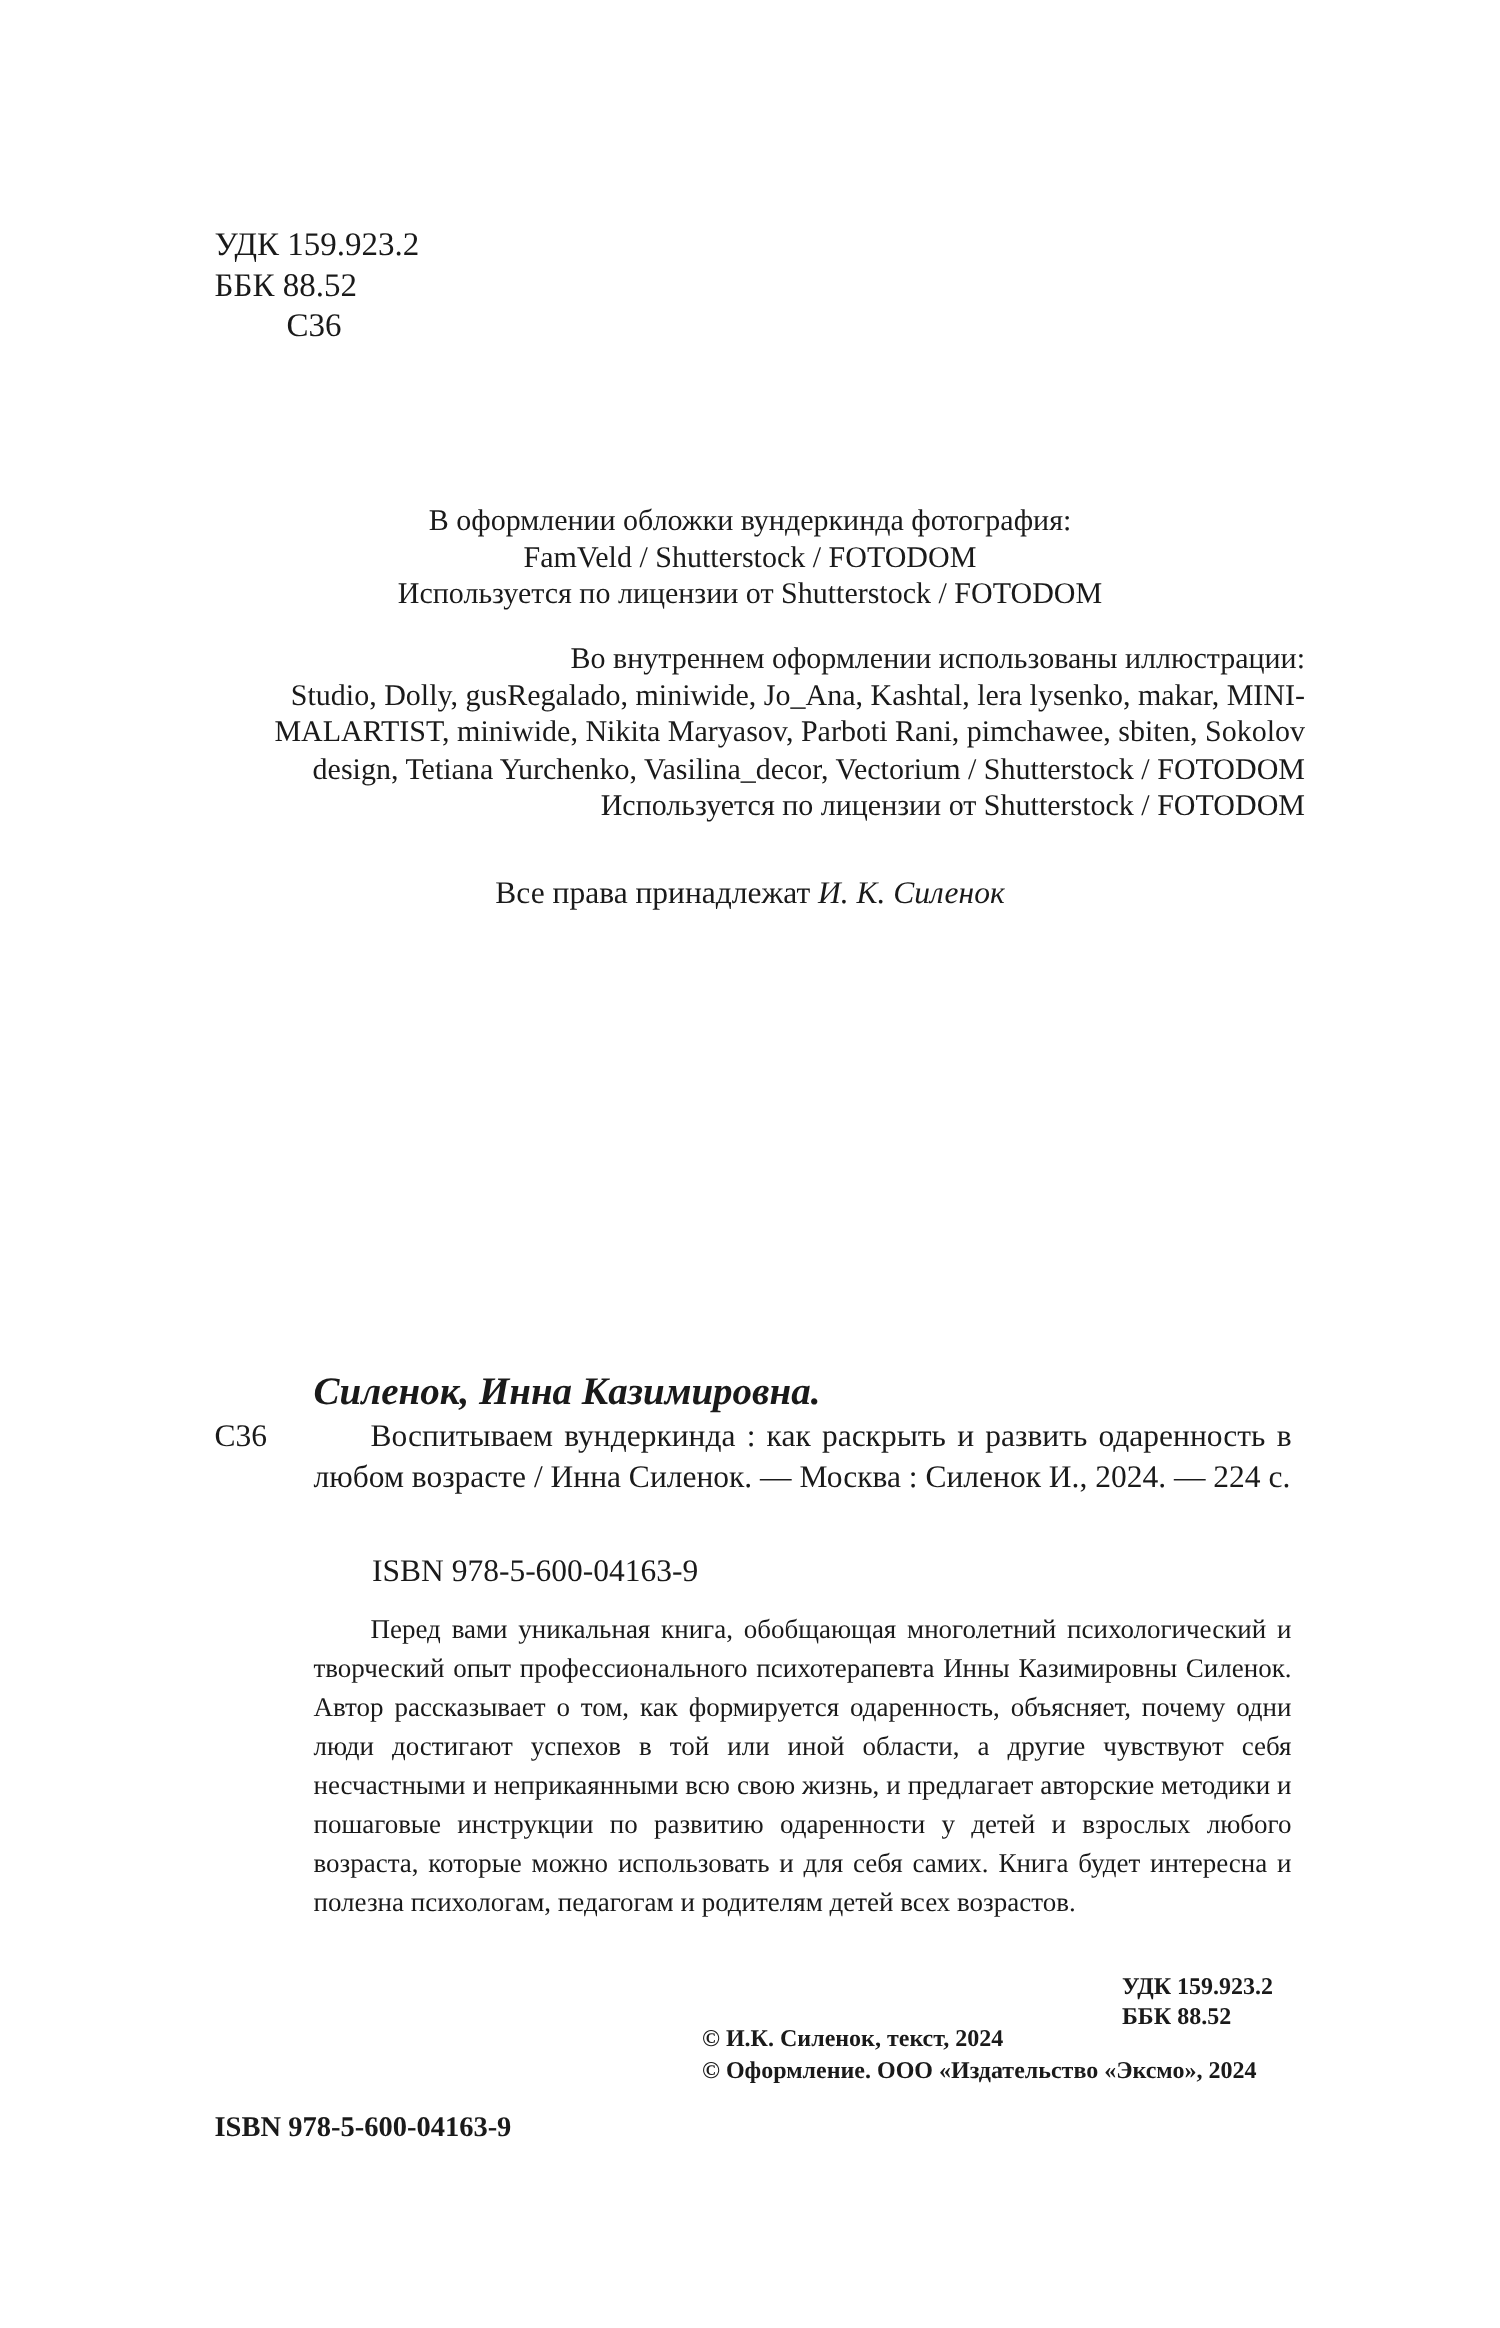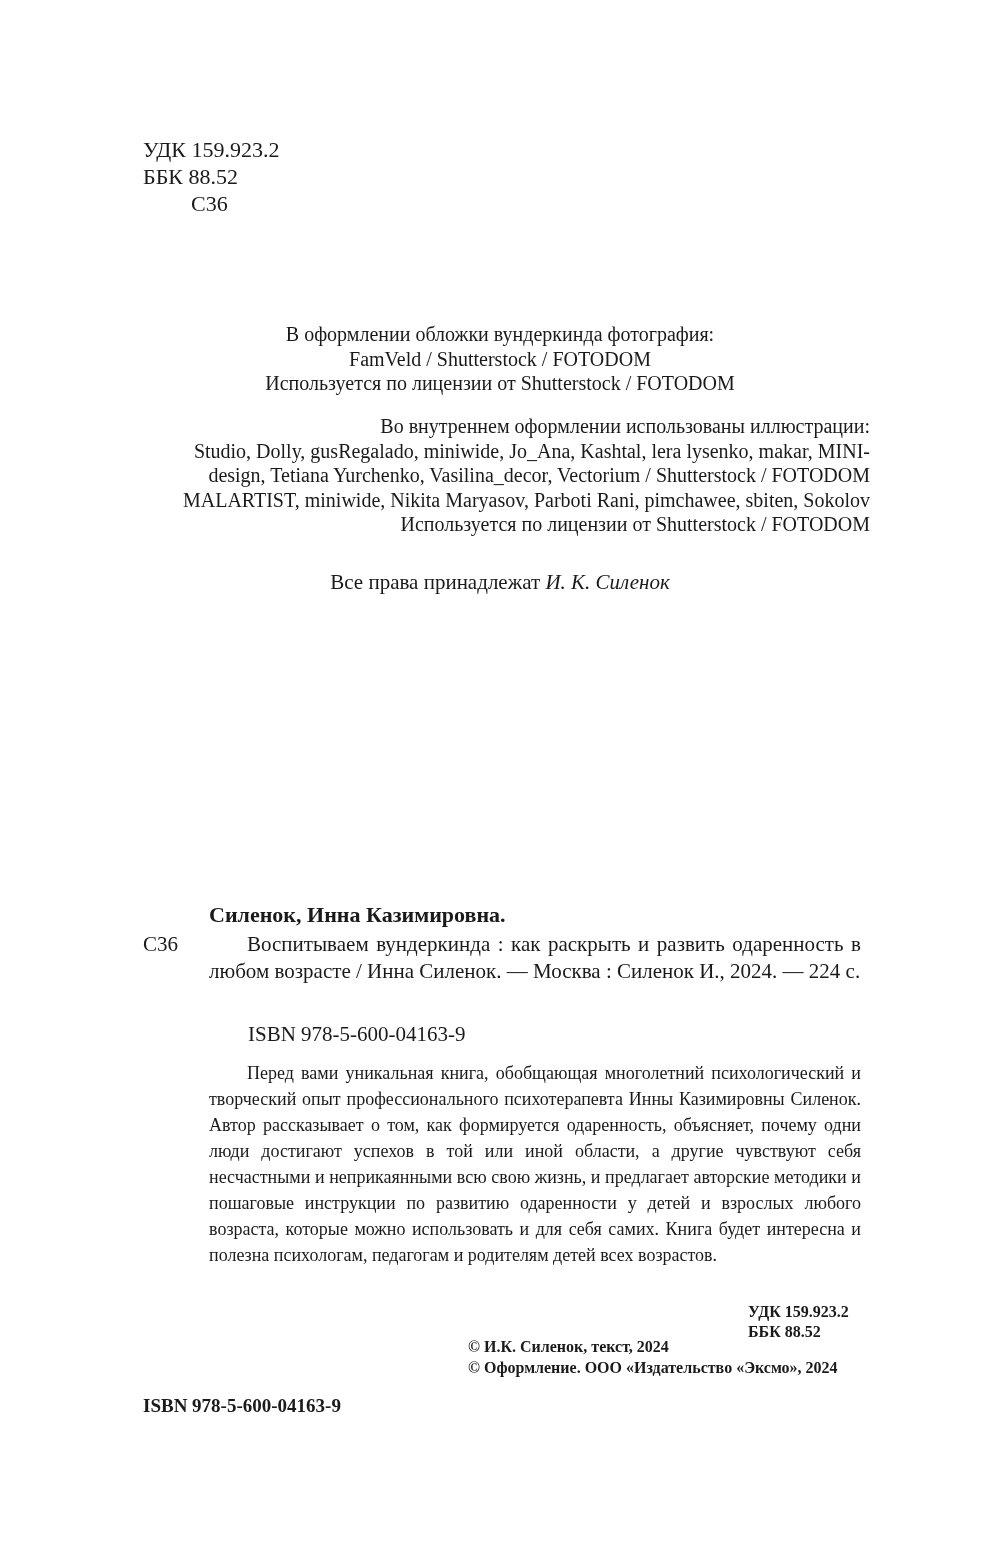--- a/index.html
+++ b/index.html
@@ -8,21 +8,21 @@
       background: #ffffff;
     }
     body {
       width: 1000px;
       height: 1552px;
       position: relative;
       overflow: hidden;
       color: #1a1a1a;
       font-family: "Liberation Serif", "DejaVu Serif", serif;
     }
-    .abs { position: absolute; }
+    .abs { position: absolute; margin-top: 13px; }
     .classif {
       left: 143px;
       top: 136px;
       font-size: 22px;
       line-height: 27px;
     }
     .classif .cutter { padding-left: 48px; }
     .credits {
       left: 130px;
       width: 740px;
@@ -37,23 +37,24 @@
       width: 740px;
       top: 569px;
       text-align: center;
       font-size: 21px;
       line-height: 26px;
     }
     .rights .name { font-style: italic; }
     .card-author {
       left: 209px;
       top: 902px;
-      font-size: 22px;
+      font-size: 26px;
       font-weight: bold;
       line-height: 26px;
+      font-style: italic;
     }
     .card-cutter {
       left: 143px;
       top: 931px;
       font-size: 21px;
       line-height: 26px;
     }
     .card-title {
       left: 209px;
       top: 931px;
@@ -112,22 +113,22 @@
 
 <div class="abs credits credits-cover">
   <span class="line">В оформлении обложки вундеркинда фотография:</span>
   <span class="line">FamVeld / Shutterstock / FOTODOM</span>
   <span class="line">Используется по лицензии от Shutterstock / FOTODOM</span>
 </div>
 
 <div class="abs credits credits-inner">
   <span class="line">Во внутреннем оформлении использованы иллюстрации:</span>
   <span class="line">Studio, Dolly, gusRegalado, miniwide, Jo_Ana, Kashtal, lera lysenko, makar, MINI-</span>
+  <span class="line">MALARTIST, miniwide, Nikita Maryasov, Parboti Rani, pimchawee, sbiten, Sokolov</span>
   <span class="line">design, Tetiana Yurchenko, Vasilina_decor, Vectorium / Shutterstock / FOTODOM</span>
-  <span class="line">MALARTIST, miniwide, Nikita Maryasov, Parboti Rani, pimchawee, sbiten, Sokolov</span>
   <span class="line">Используется по лицензии от Shutterstock / FOTODOM</span>
 </div>
 
 <div class="abs rights"><span>Все права принадлежат </span><span class="name">И. К. Силенок</span></div>
 
 <div class="abs card-author">Силенок, Инна Казимировна.</div>
 <div class="abs card-cutter">С36</div>
 <div class="abs card-title">Воспитываем вундеркинда : как раскрыть и развить одаренность в любом возрасте / Инна Силенок. — Москва : Силенок И., 2024. — 224 с.</div>
 <div class="abs card-isbn">ISBN 978-5-600-04163-9</div>
 <div class="abs annotation">Перед вами уникальная книга, обобщающая многолетний психологический и творческий опыт профессионального психотерапевта Инны Казимировны Силенок. Автор рассказывает о том, как формируется одаренность, объясняет, почему одни люди достигают успехов в той или иной области, а другие чувствуют себя несчастными и неприкаянными всю свою жизнь, и предлагает авторские методики и пошаговые инструкции по развитию одаренности у детей и взрослых любого возраста, которые можно использовать и для себя самих. Книга будет интересна и полезна психологам, педагогам и родителям детей всех возрастов.</div>

